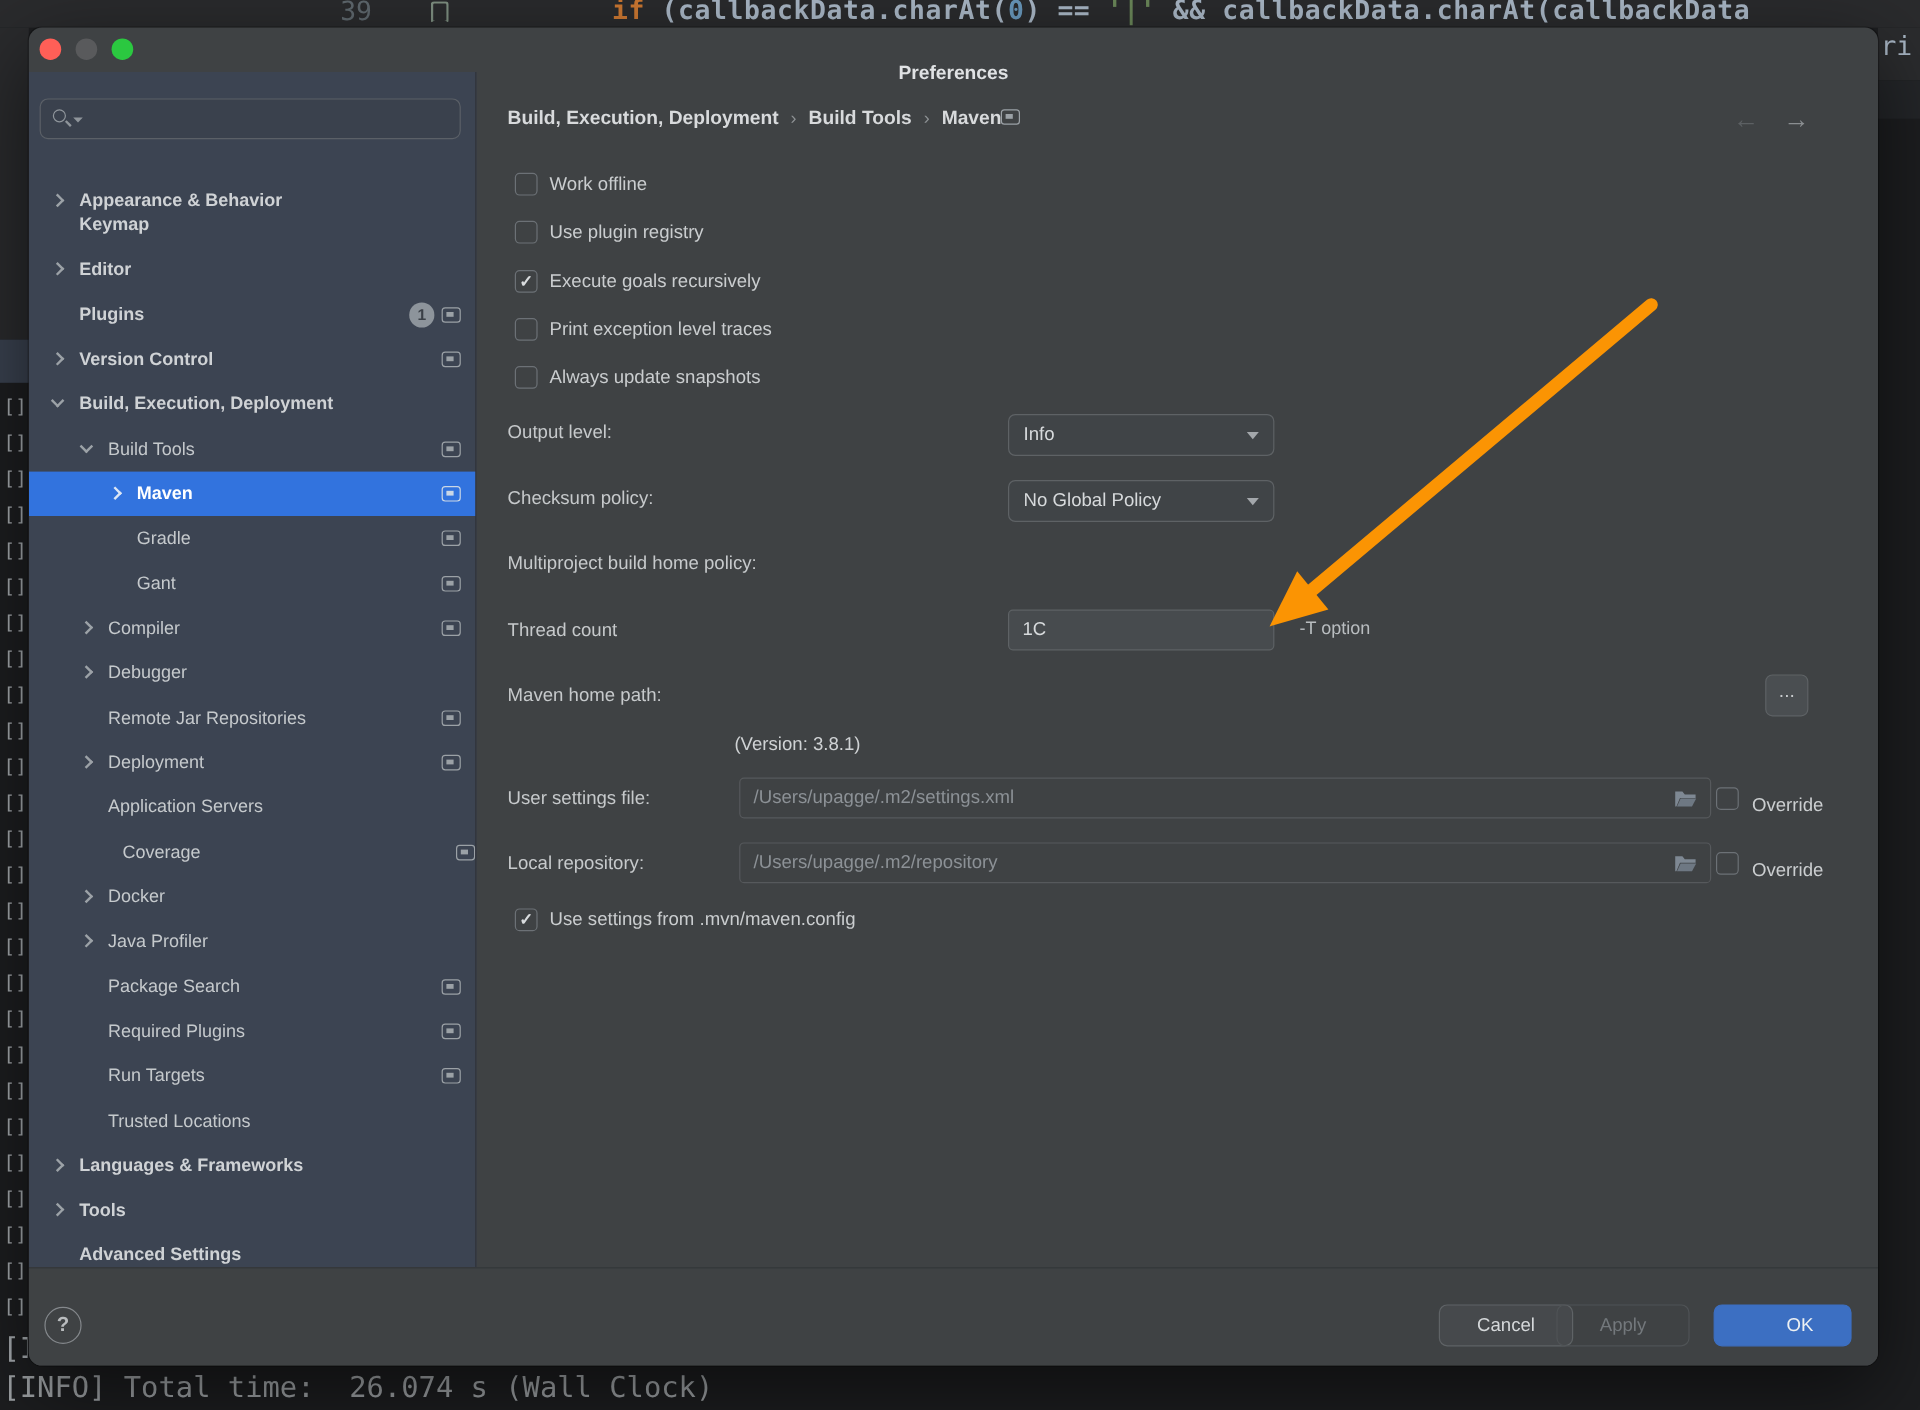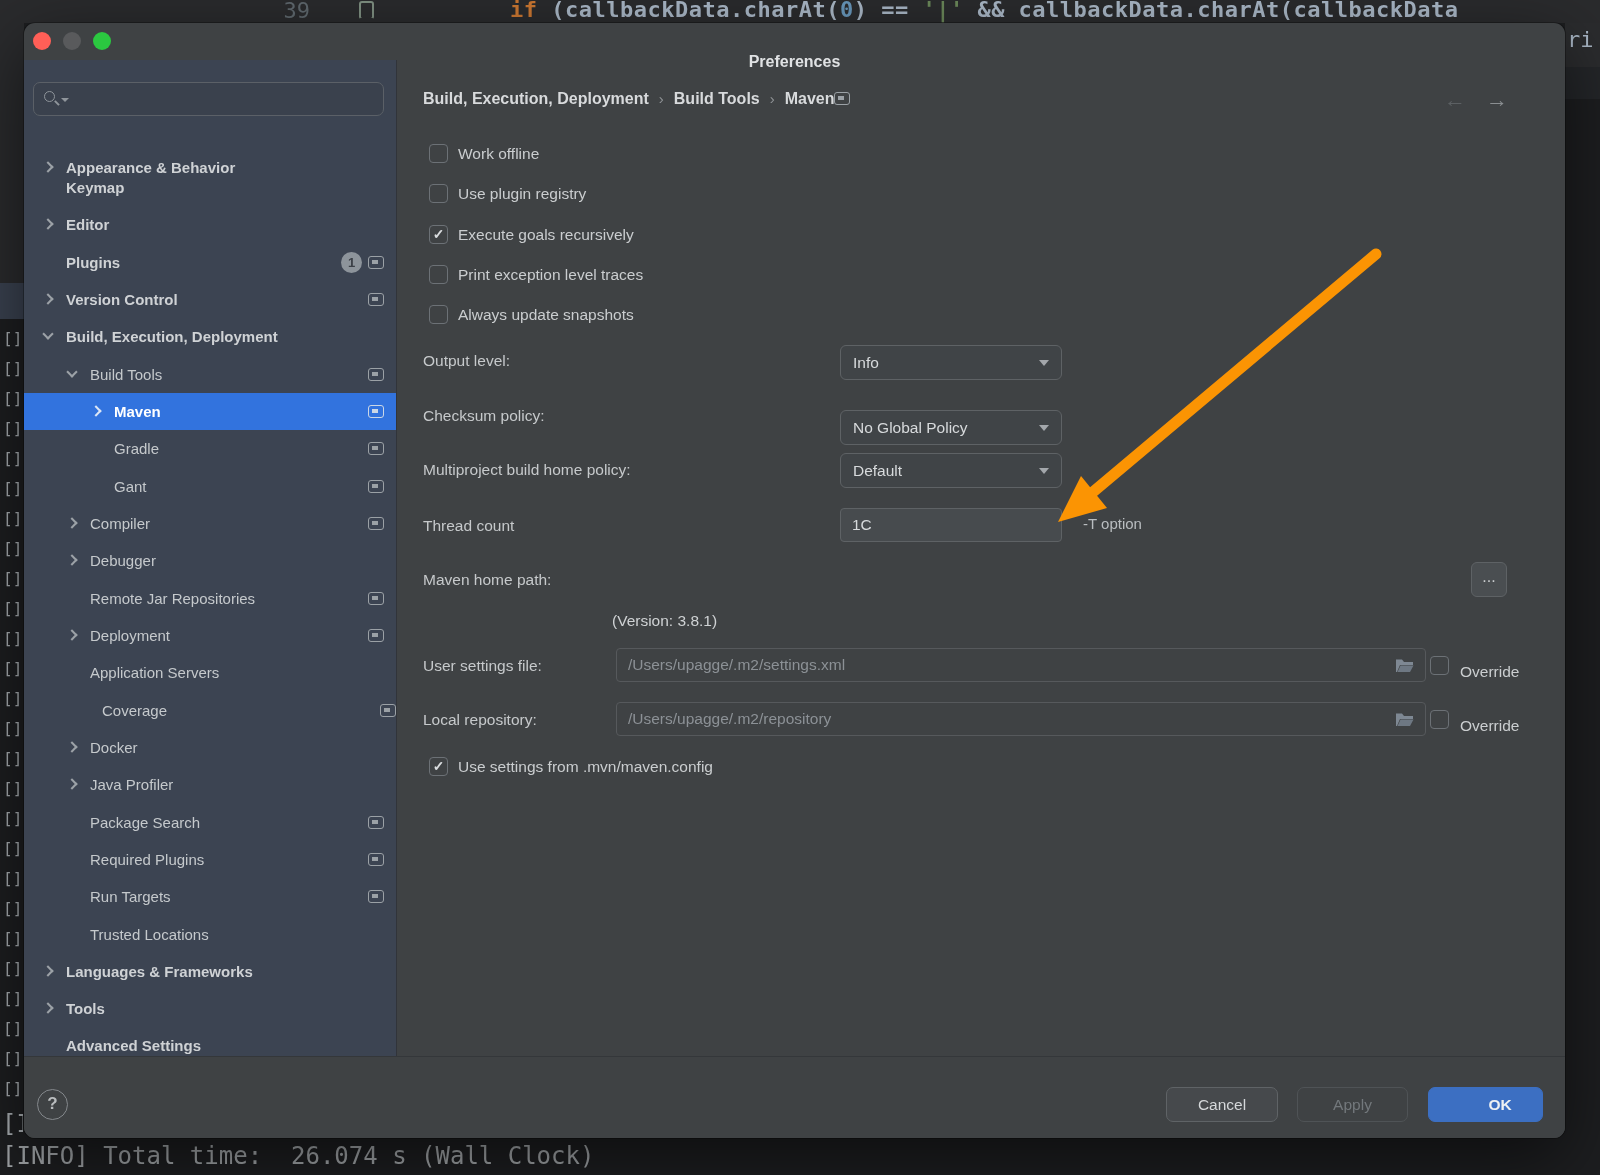--- a/index.html
+++ b/index.html
@@ -88,21 +88,21 @@
   .cbrow .cb { left:405px; top:0; }
   .cblabel { position:absolute; left:434px; top:0; line-height:19px; font-size:15.5px; color:#CACDCF; white-space:nowrap; }
   
   .flabel { position:absolute; left:399px; font-size:15.5px; color:#C6C9CB; white-space:nowrap; }
   .combo { position:absolute; left:816px; width:222px; height:35px; background:#404447;
            border:1px solid #5E6265; border-radius:6px; }
   .combo .val { position:absolute; left:12px; top:0; line-height:33px; color:#D7DADC; font-size:15.5px; white-space:nowrap; }
   .combo .arr { position:absolute; right:12px; top:14px; width:0; height:0;
                 border-left:5px solid transparent; border-right:5px solid transparent;
                 border-top:6px solid #A3A7AB; }
-  .dd0 { top:322px; } .dd1 { top:387px; } .dd2 { top:430px; }
+  .dd0 { top:322px; } .dd1 { top:377px; } .dd2 { top:430px; }
   .lb0 { top:329px; } .lb1 { top:384px; } .lb2 { top:438px; }
   .thread-input { position:absolute; left:816px; top:485px; width:222px; height:34px;
                   background:#474B4E; border:1px solid #5E6265; border-radius:4px; }
   .thread-input .val { position:absolute; left:11px; top:0; line-height:32px; color:#D7DADC; font-size:15.5px; }
   .hint { position:absolute; left:1059px; top:492px; font-size:15px; color:#B9BDC0; }
   .home-combo { position:absolute; left:592px; top:539px; width:843px; height:35px;
                 background:#43474A; border:1px solid #5E6265; border-radius:6px; }
   .home-combo .val { position:absolute; left:12px; top:0; line-height:33px; color:#D9DBDD; font-size:15.5px; }
   .home-combo .arr { position:absolute; right:14px; top:14px; width:0; height:0;
                      border-left:5px solid transparent; border-right:5px solid transparent;
@@ -121,23 +121,23 @@
   .ovl0 { top:640px; } .ovl1 { top:694px; }
   .cfg-row { position:absolute; left:0; top:734px; width:100%; height:20px; }
   
   .footer { position:absolute; left:0; top:1033px; width:100%; height:82px;
             background:#3F4244; border-top:1px solid #34373A; }
   .help-btn { position:absolute; left:13px; top:32px; width:31px; height:31px; border-radius:50%;
               border:1.6px solid #84888C; color:#B9BCBE; font-size:17px; font-weight:700;
               text-align:center; line-height:28px; background:transparent; }
   .btn { position:absolute; top:30px; height:35px; border-radius:7px; font-size:15.5px;
          text-align:center; line-height:33px; }
-  .btn.cancel { left:1142px; width:112px; background:#46494C; border:1px solid #5F6366; color:#D5D8DA; }
+  .btn.cancel { left:1175px; width:112px; background:#46494C; border:1px solid #5F6366; color:#D5D8DA; }
   .btn.apply  { left:1273px; width:111px; background:transparent; border:1px solid #4F5356; color:#73787C; }
-  .btn.ok     { left:1404px; width:115px; background:#3C6FC2; border:1px solid #3C6FC2; color:#EEF1F3; font-weight:700;padding-left:29px; }
+  .btn.ok     { left:1404px; width:115px; background:#3C6FC2; border:1px solid #3C6FC2; color:#EEF1F3; font-weight:400;padding-left:29px; }
   
   .arrow-overlay { position:absolute; left:0; top:0; width:1600px; height:1175px; z-index:50; pointer-events:none; }
 </style>
 </head>
 <body>
 
 <div class="stage">
 
   <div class="editor-strip">
     <span class="lineno">39</span>
@@ -326,24 +326,20 @@
     <div class="combo dd0">
       <span class="val">Info</span>
       <span class="arr"></span>
     </div>
     <span class="flabel lb1">Checksum policy:</span>
     <div class="combo dd1">
       <span class="val">No Global Policy</span>
       <span class="arr"></span>
     </div>
     <span class="flabel lb2">Multiproject build home policy:</span>
-    <div class="combo dd2">
-      <span class="val">Default</span>
-      <span class="arr"></span>
-    </div>
 
     <span class="flabel" style="top:494px;">Thread count</span>
     <div class="thread-input">
       <span class="val">1C</span>
     </div>
     <span class="hint">-T option</span>
 
     <span class="flabel" style="top:548px;">Maven home path:</span>
     <div class="dots-btn">...</div>
     <div class="version">(Version: 3.8.1)</div>

